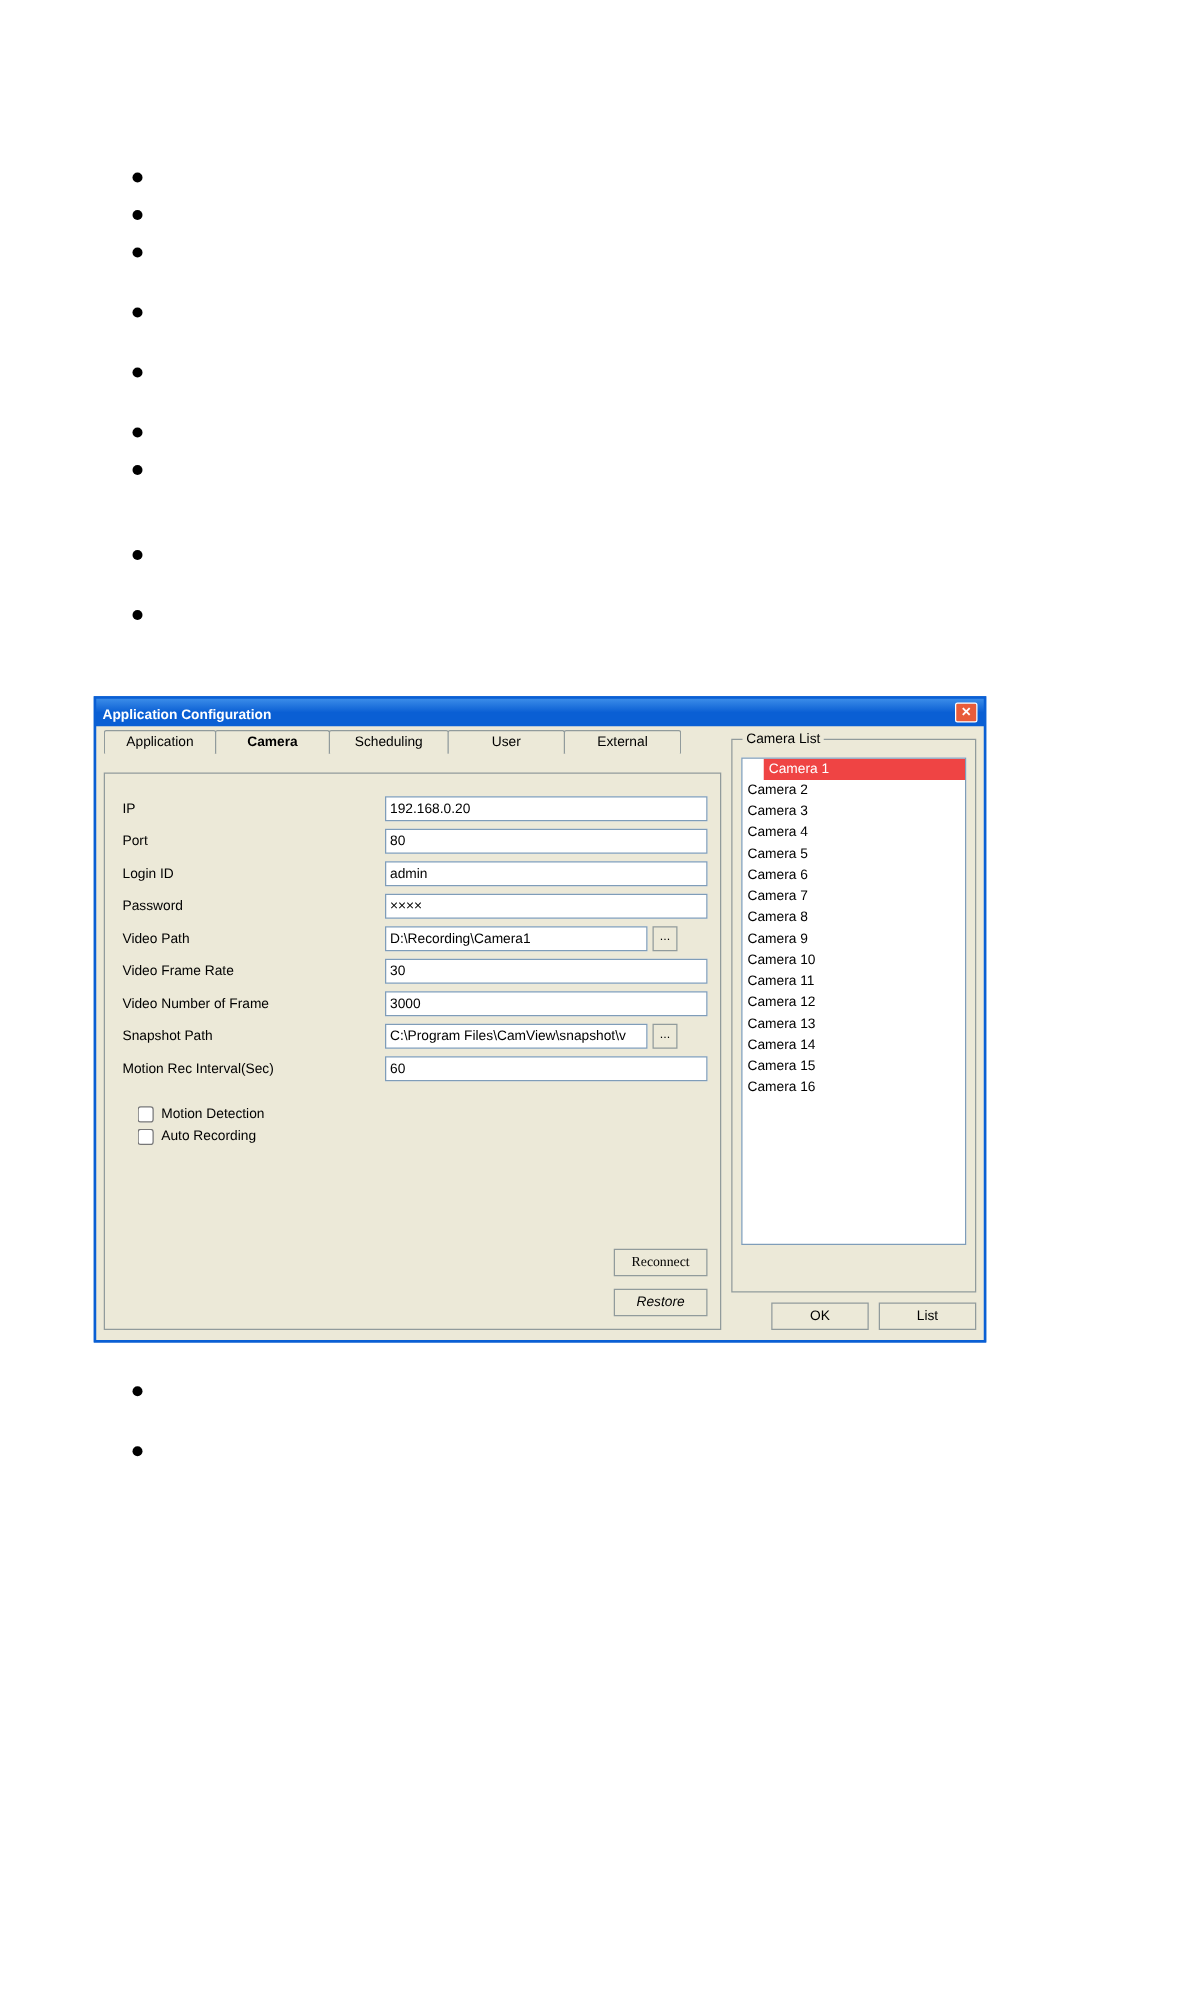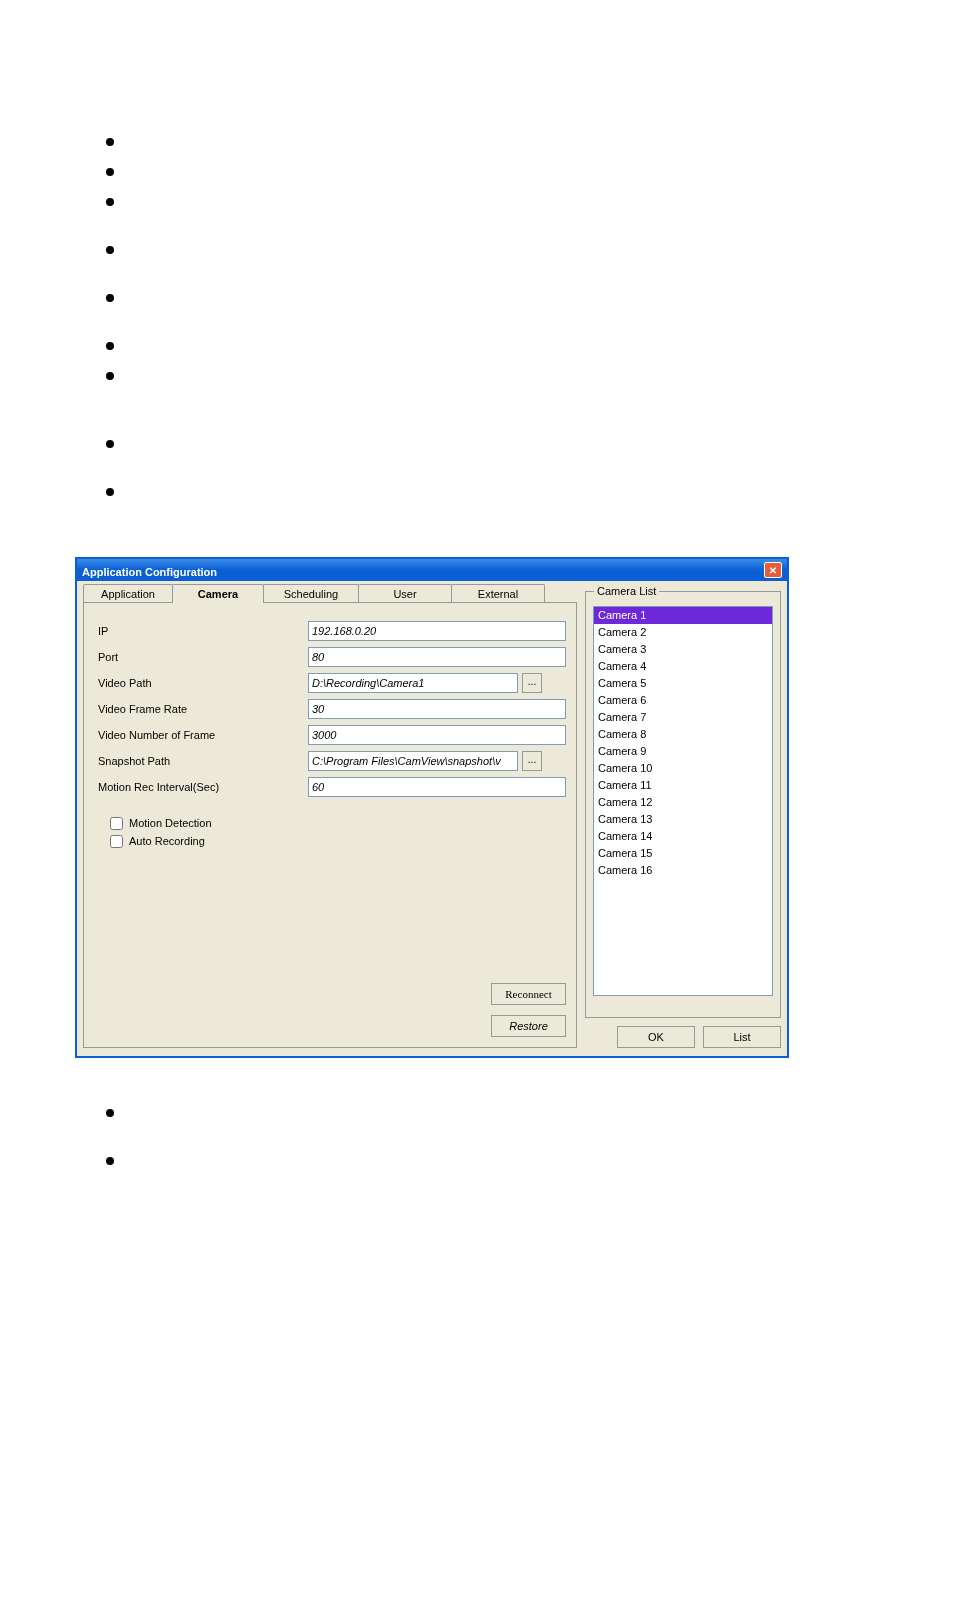--- a/index.html
+++ b/index.html
@@ -68,21 +68,21 @@
       padding: 3px 6px 8px 6px;
       display: flex;
       gap: 8px;
     }
     .left-panel {
       flex: 1;
       position: relative;
     }
     .tabs {
       display: flex;
-      margin-bottom: 0;
+      margin-bottom: 16px;
     }
     .tab {
       background: #ece9d8;
       border: 1px solid #919b9c;
       border-bottom: none;
       padding: 3px 0;
       cursor: pointer;
       font-size: 11px;
       text-align: center;
       border-radius: 2px 2px 0 0;
@@ -118,21 +118,20 @@
       font-size: 11px;
     }
     .form-input {
       flex: 1;
       height: 20px;
       border: 1px solid #7f9db9;
       background: #fff;
       padding: 1px 3px;
       font-family: Tahoma, Arial, sans-serif;
       font-size: 11px;
-      font-style: italic;
     }
     .form-input.with-browse {
       width: 210px;
       flex: none;
     }
     .browse-btn {
       width: 20px;
       height: 20px;
       margin-left: 4px;
       border: 1px solid #919b9c;
@@ -195,22 +194,23 @@
       overflow-y: auto;
       font-size: 11px;
       margin-top: 6px;
     }
     .list-item {
       padding: 1px 4px;
       cursor: default;
       line-height: 15px;
     }
     .list-item.selected {
-      background: #6d28d9;
+      background: #ef4444;
       color: #fff;
+      margin-left: 17px;
     }
     .bottom-buttons {
       display: flex;
       gap: 8px;
       justify-content: space-between;
       margin-left: 32px;
     }
     .bottom-btn {
       width: 86px;
       height: 22px;
@@ -253,20 +253,28 @@
         <div class="tab">External</div>
       </div>
       <div class="tab-content">
         <div class="form-row">
           <span class="form-label">IP</span>
           <input class="form-input" value="192.168.0.20" style="">
         </div>
         <div class="form-row">
           <span class="form-label">Port</span>
           <input class="form-input" value="80" style="">
+        </div>
+        <div class="form-row">
+          <span class="form-label">Login ID</span>
+          <input class="form-input" value="admin" style="">
+        </div>
+        <div class="form-row">
+          <span class="form-label">Password</span>
+          <input class="form-input" value="××××" style="">
         </div>
         <div class="form-row">
           <span class="form-label">Video Path</span>
           <input class="form-input with-browse" value="D:\Recording\Camera1" style="">
           <div class="browse-btn">...</div>
         </div>
         <div class="form-row">
           <span class="form-label">Video Frame Rate</span>
           <input class="form-input" value="30" style="">
         </div>

